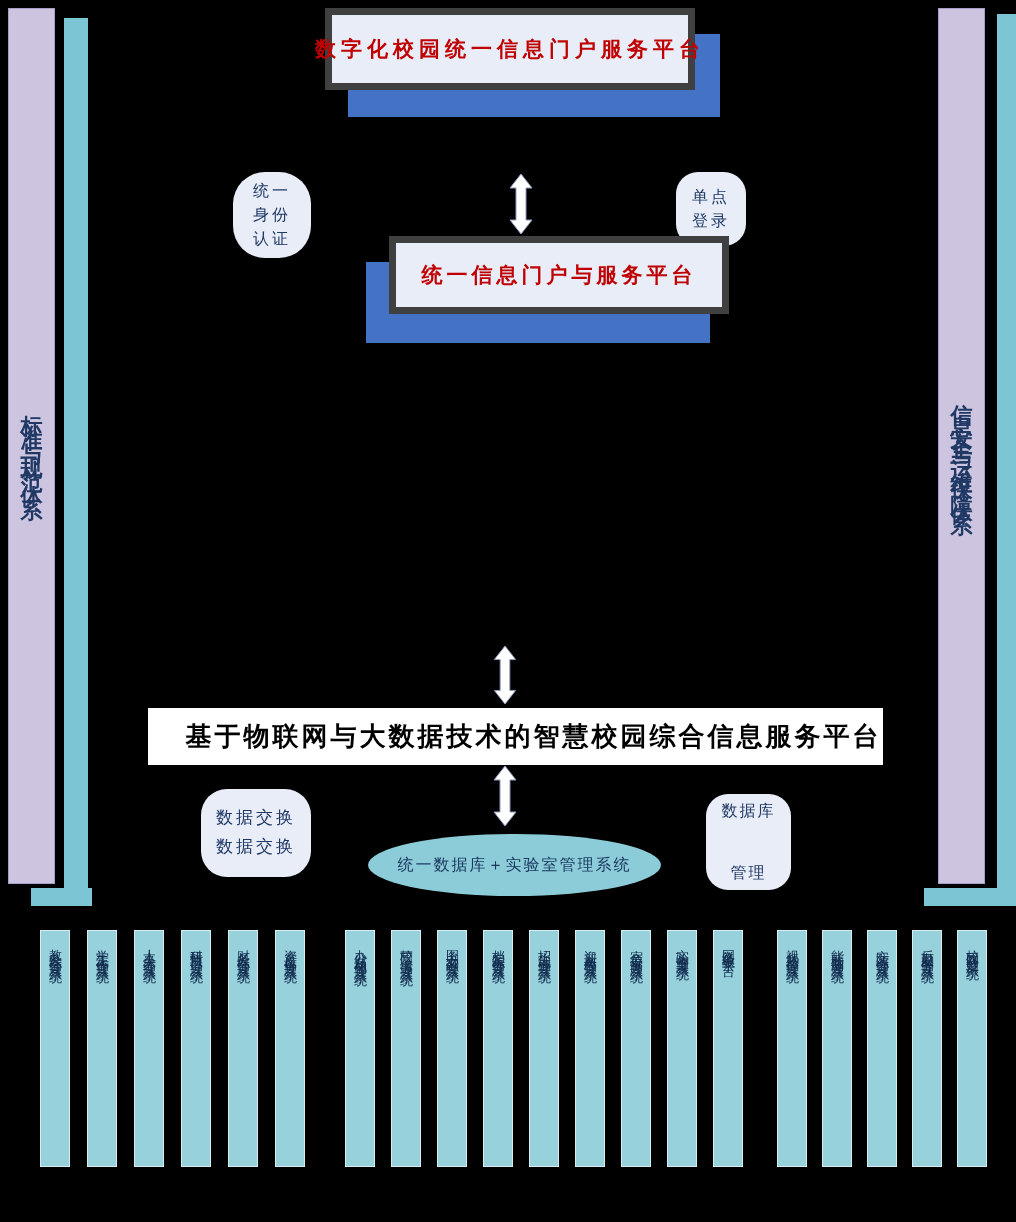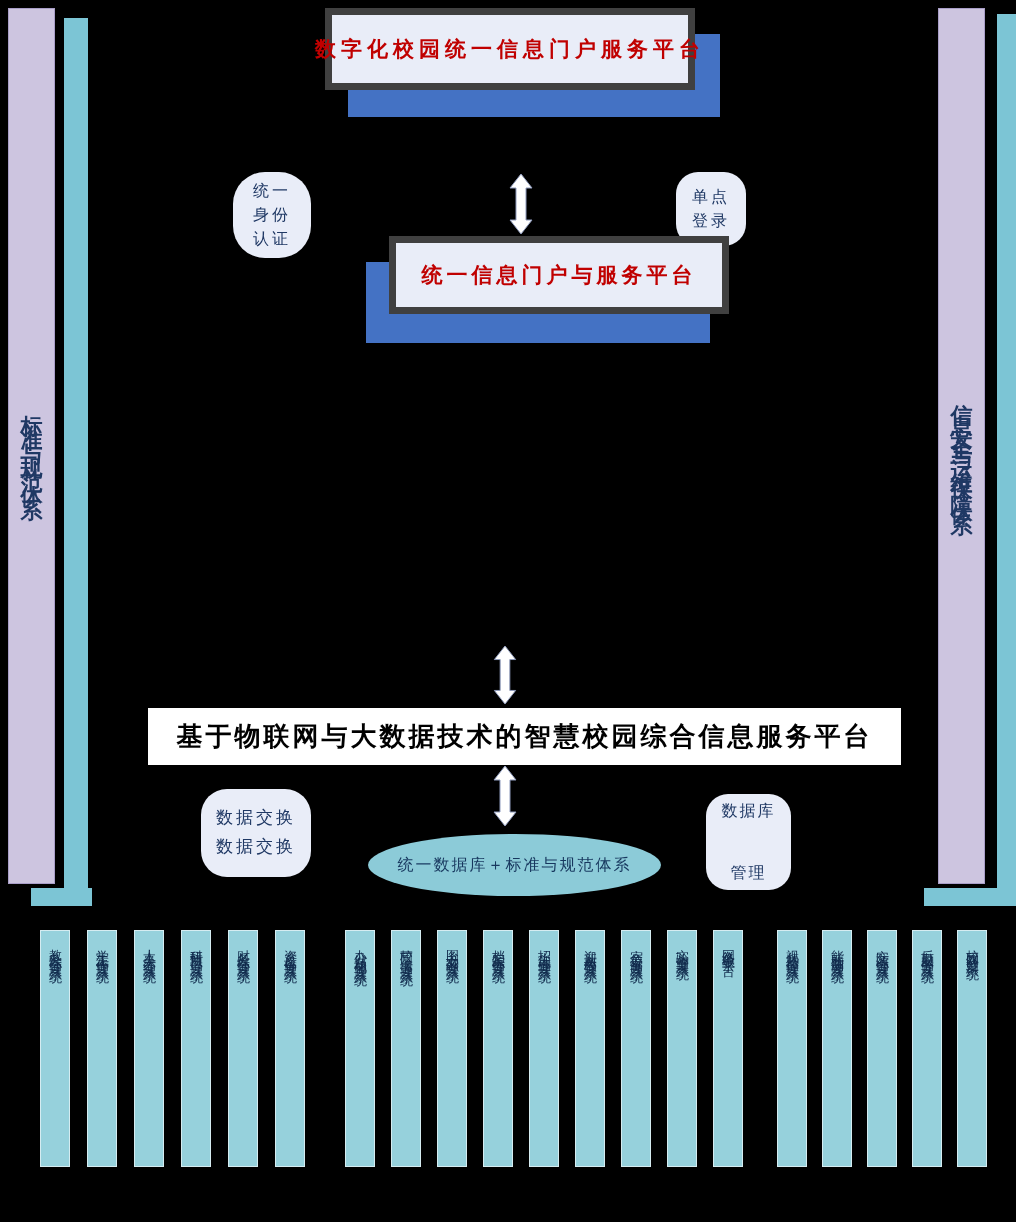--- a/index.html
+++ b/index.html
@@ -45,22 +45,22 @@
     display:flex; flex-direction:column; align-items:center; justify-content:center;
     text-align:center;
   }
   .auth-badge     { left:233px; top:172px; width:78px;  height:86px;  font-size:16px; line-height:1.5;  letter-spacing:3px;border-radius:32px; }
   .sso-badge      { left:676px; top:172px; width:70px;  height:74px;  font-size:16px; line-height:1.5;  letter-spacing:3px; }
   .exchange-badge { left:201px; top:789px; width:110px; height:88px; border-radius:26px; font-size:17px; line-height:1.7; letter-spacing:3px; }
   .db-badge       { left:706px; top:794px; width:85px;  height:96px;  font-size:16px; line-height:1.6;  letter-spacing:2px;gap:36px; }
 
   
   .platform-bar {
-    position:absolute; left:148px; top:708px; width:753px; height:57px; background:#ffffff;
-    display:flex; align-items:center; justify-content:center;
+    position:absolute; left:148px; top:708px; width:699px; height:57px; background:#ffffff;
+    display:flex; align-items:center; justify-content:center;padding-left:36px;
   }
   .platform-bar span { color:#000; font-size:26px; font-weight:700; letter-spacing:3px; white-space:nowrap; }
 
   
   .core-ellipse {
     position:absolute; left:368px; top:834px; width:293px; height:62px;
     background:#8ccbd8; border-radius:50%;
     display:flex; align-items:center; justify-content:center;
     color:#17375e; font-size:16px; letter-spacing:2px; white-space:nowrap;
   }
@@ -141,21 +141,21 @@
   <div class="badge exchange-badge">
     <span>数据交换</span>
     <span>数据交换</span>
   </div>
   <div class="badge db-badge">
     <span>数据库</span>
     <span>管理</span>
   </div>
 
   <div class="core-ellipse">
-    <span>统一数据库＋标准与规范体系</span>
+    <span>统一数据库＋实验室管理系统</span>
   </div>
 
   <div class="bar-group g1">
     <div class="sysbar">
         <span class="vtext-sm">教务综合管理系统</span>
       </div>
     <div class="sysbar">
         <span class="vtext-sm">学生工作管理系统</span>
       </div>
     <div class="sysbar">

